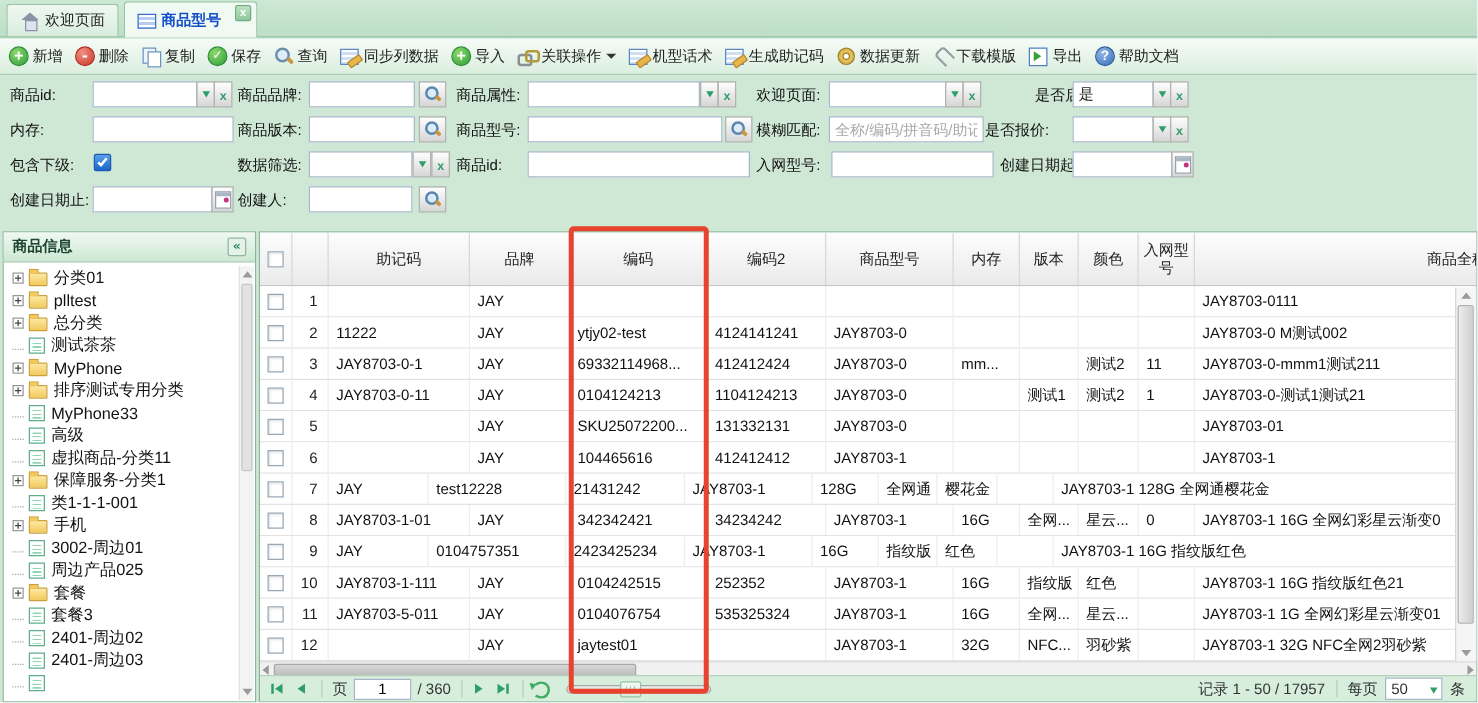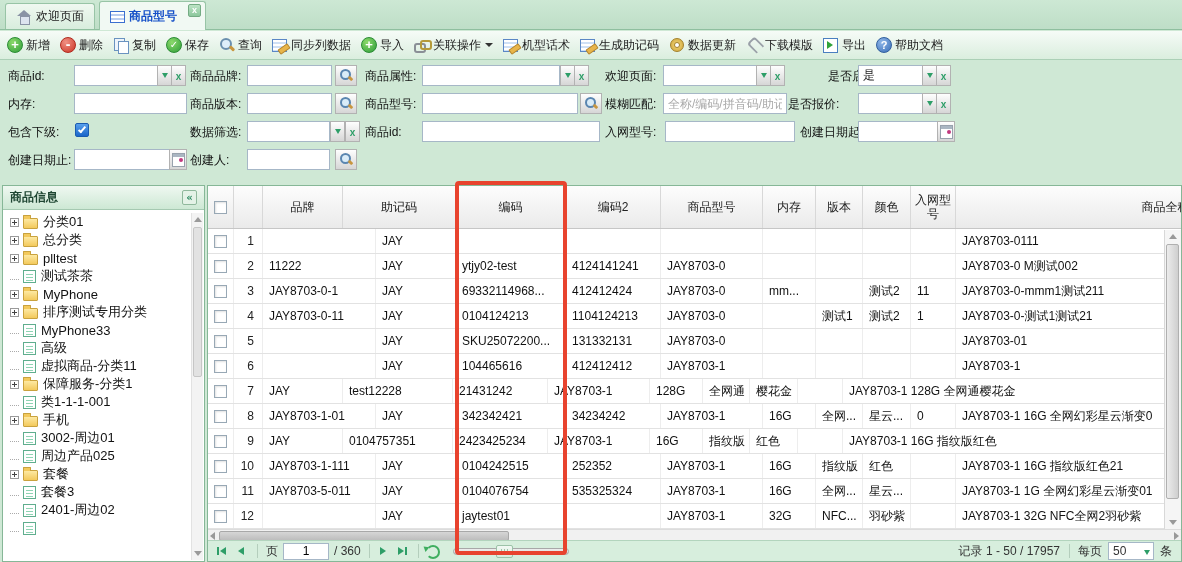--- a/index.html
+++ b/index.html
@@ -430,27 +430,27 @@
 
         <div class="titem" data-name="tree-item" data-kind="folder">
           <span class="texp" data-name="expand-icon"></span>
           <span class="tico" data-name="folder-icon"></span>
           <span data-name="tree-item-label">分类01</span>
         </div>
 
         <div class="titem" data-name="tree-item" data-kind="folder">
           <span class="texp" data-name="expand-icon"></span>
           <span class="tico" data-name="folder-icon"></span>
+          <span data-name="tree-item-label">plltest</span>
+        </div>
+
+        <div class="titem" data-name="tree-item" data-kind="folder">
+          <span class="texp" data-name="expand-icon"></span>
+          <span class="tico" data-name="folder-icon"></span>
           <span data-name="tree-item-label">总分类</span>
-        </div>
-
-        <div class="titem" data-name="tree-item" data-kind="folder">
-          <span class="texp" data-name="expand-icon"></span>
-          <span class="tico" data-name="folder-icon"></span>
-          <span data-name="tree-item-label">plltest</span>
         </div>
 
         <div class="titem" data-name="tree-item" data-kind="leaf">
           <span class="texp" data-name="expand-icon"></span>
           <span class="tico" data-name="doc-icon"></span>
           <span data-name="tree-item-label">测试茶茶</span>
         </div>
 
         <div class="titem" data-name="tree-item" data-kind="folder">
           <span class="texp" data-name="expand-icon"></span>
@@ -524,42 +524,47 @@
           <span class="tico" data-name="doc-icon"></span>
           <span data-name="tree-item-label">套餐3</span>
         </div>
 
         <div class="titem" data-name="tree-item" data-kind="leaf">
           <span class="texp" data-name="expand-icon"></span>
           <span class="tico" data-name="doc-icon"></span>
           <span data-name="tree-item-label">2401-周边02</span>
         </div>
 
+        <div class="titem" data-name="tree-item" data-kind="leaf">
+          <span class="texp" data-name="expand-icon"></span>
+          <span class="tico" data-name="doc-icon"></span>
+          <span data-name="tree-item-label">2401-周边03</span>
+        </div>
 
         <div class="titem" data-name="tree-item" data-kind="leaf">
           <span class="texp" data-name="expand-icon"></span>
           <span class="tico" data-name="doc-icon"></span>
           <span data-name="tree-item-label"></span>
         </div>
       </div>
     <div class="sb-scroll" data-name="sidebar-scrollbar">
       <span class="sarrow up" data-name="scroll-up-icon"></span>
       <span class="sb-thumb" data-name="scrollbar-thumb"></span>
       <span class="sarrow down" data-name="scroll-down-icon"></span>
     </div>
   </div>
 
   <div class="gridpanel" data-name="product-grid">
     <div class="ghead" data-name="grid-header">
       <span class="gh c0" data-name="select-all-cell">
           <span class="cb" data-name="select-all-checkbox"></span>
         </span>
       <span class="gh c1" data-name="row-number-header"></span>
+      <span class="gh c2" data-name="column-header-mnemonic">助记码</span>
       <span class="gh c3" data-name="column-header-brand">品牌</span>
-      <span class="gh c2" data-name="column-header-mnemonic">助记码</span>
       <span class="gh c4" data-name="column-header-code">编码</span>
       <span class="gh c5" data-name="column-header-code2">编码2</span>
       <span class="gh c6" data-name="column-header-model">商品型号</span>
       <span class="gh c7" data-name="column-header-memory">内存</span>
       <span class="gh c8" data-name="column-header-version">版本</span>
       <span class="gh c9" data-name="column-header-color">颜色</span>
       <span class="gh c10" data-name="column-header-network-model">入网型号</span>
       <span class="gh c11" data-name="column-header-full-name">商品全称</span>
     </div>
     <div class="gbody" data-name="grid-body">

